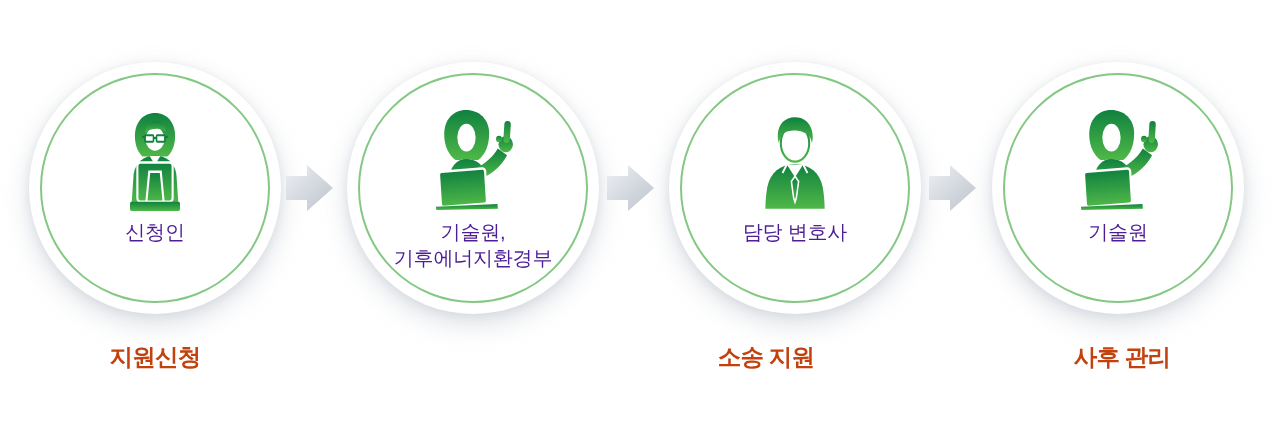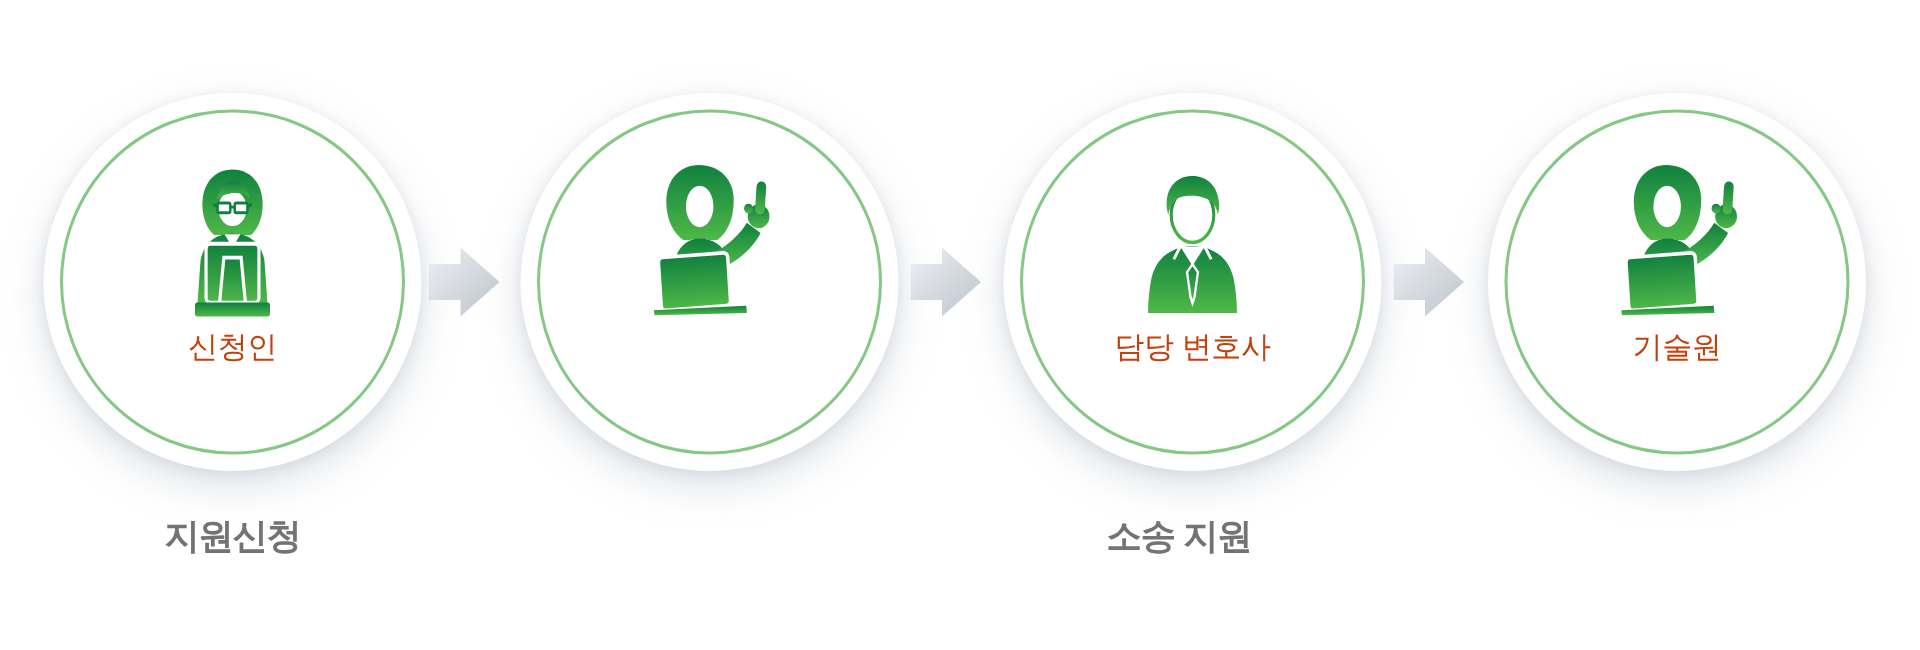--- a/index.html
+++ b/index.html
@@ -16,33 +16,33 @@
     background:#fff; border-radius:50%;
     box-shadow:0 10px 26px rgba(173,180,192,.42), 0 2px 8px rgba(173,180,192,.25);
     display:flex; flex-direction:column; align-items:center;
   }
   .ring { position:absolute; inset:11px; border:2px solid #84c884; border-radius:50%; }
   .d1{left:29px} .d2{left:347px} .d3{left:669px} .d4{left:992px}
 
   .iconbox { margin-top:44px; height:106px; display:flex; align-items:flex-end; justify-content:center; }
 
   .caption {
-    margin-top:8px; text-align:center; color:#c2410c;
+    margin-top:8px; text-align:center; color:#4c1d95;
     font-size:20px; line-height:1.28; letter-spacing:-0.2px; z-index:2;
   }
   .caption span { display:block; }
 
   
   .steplabel {
     position:absolute; top:341px; text-align:center; white-space:nowrap;
-    font-size:23.5px; font-weight:800; color:#737373; letter-spacing:-0.8px;
+    font-size:23.5px; font-weight:800; color:#c2410c; letter-spacing:-0.8px;
   }
   .l1{left:5px;   width:300px}
   .l2{left:245px; width:502px}
-  .l3{left:636px; width:300px}
+  .l3{left:616px; width:300px}
   .l4{left:972px; width:300px}
 
   
   .arrow { position:absolute; top:163px; width:48px; height:50px; }
   .a1{left:286px} .a2{left:607px} .a3{left:929px}
 </style>
 </head>
 <body>
 
 <div class="canvas">
@@ -93,20 +93,24 @@
         <path d="M59 62 C69 57.5 78.5 49.5 83.5 41.5 L94 48.5 C88.5 58.5 77.5 67.5 67 72 Z" fill="url(#gicon)"></path>
         <circle cx="92.5" cy="37" r="8.3" fill="url(#gicon)"></circle>
         <circle cx="84.8" cy="31.5" r="3.4" fill="url(#gicon)"></circle>
         <rect x="89.6" y="12.5" width="7.4" height="23" rx="3.7" fill="url(#gicon)" transform="rotate(4 93 35)"></rect>
         <g transform="rotate(-4 44 82)">
           <rect x="17" y="64" width="53" height="37" rx="3.2" fill="url(#gicon)" stroke="#fff" stroke-width="2.6"></rect>
         </g>
         <path d="M12.5 102.5 L83 99.5 L83.6 104.5 L13 106 Z" fill="url(#gicon)"></path>
       </svg>
     </div>
+    <div class="caption">
+      <span>기술원,</span>
+      <span>기후에너지환경부</span>
+    </div>
   </div>
 
   <div class="disc d4">
     <div class="ring"></div>
     <div class="iconbox">
       <svg width="96" height="103" viewBox="0 0 110 108" preserveAspectRatio="none">
         <path d="M47 1 C32 1 22 11.5 22 26.5 C22 40 28 49 35 53.5 L61 53.5 C68.5 48.5 73.5 39 73.5 25.5 C73.5 10.5 62 1 47 1 Z" fill="url(#gicon)"></path>
         <ellipse cx="47.5" cy="30" rx="10.5" ry="14.5" fill="#fff"></ellipse>
         <path d="M41 53 L47.5 62 L54 53 Z" fill="#fff"></path>
         <path d="M27 76 C28 60 37 52.5 47.5 52.5 C57 52.5 64.5 57 68.5 64.5 L62 82 L28 86 Z" fill="url(#gicon)"></path>
@@ -153,14 +157,15 @@
       </svg>
   </div>
   <div class="arrow a3">
     <svg width="48" height="50" viewBox="0 0 48 50">
         <path d="M0 13 L21 13 L21 2 L47 25 L21 48 L21 37 L0 37 Z" fill="url(#garrow)"></path>
       </svg>
   </div>
 
   <div class="steplabel l1">지원신청</div>
   <div class="steplabel l3">소송 지원</div>
+  <div class="steplabel l4">사후 관리</div>
 
 </div>
 
 </body></html>

